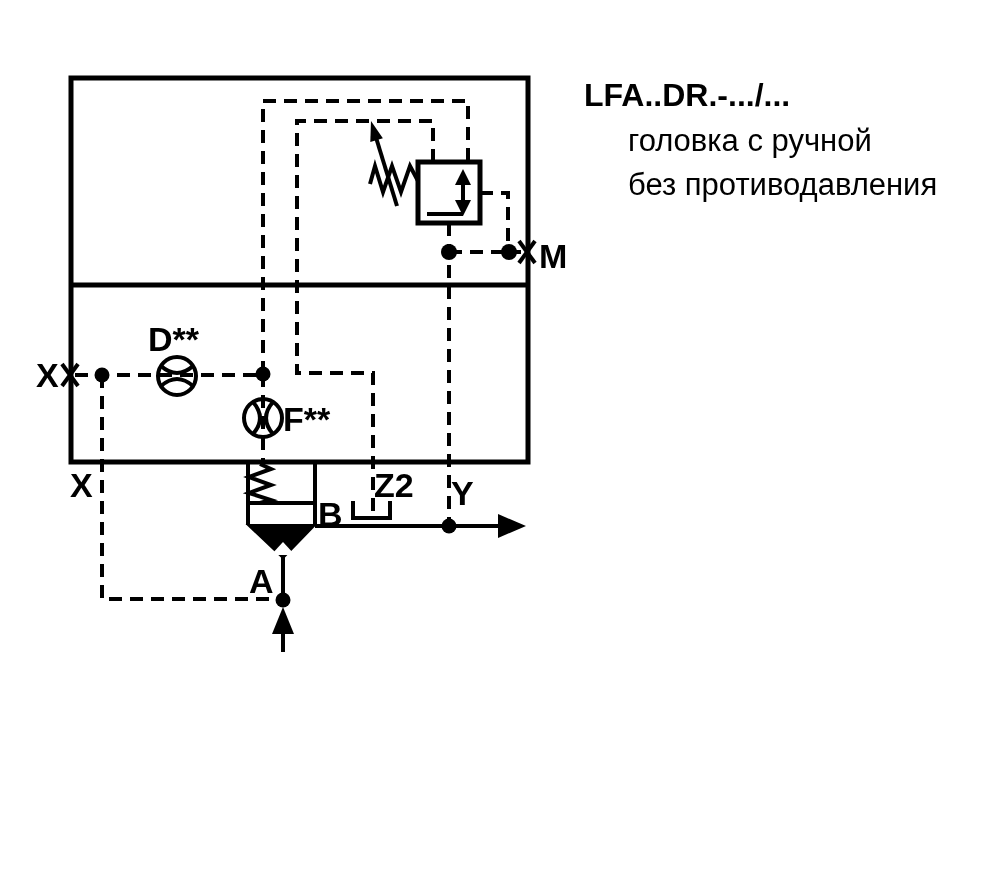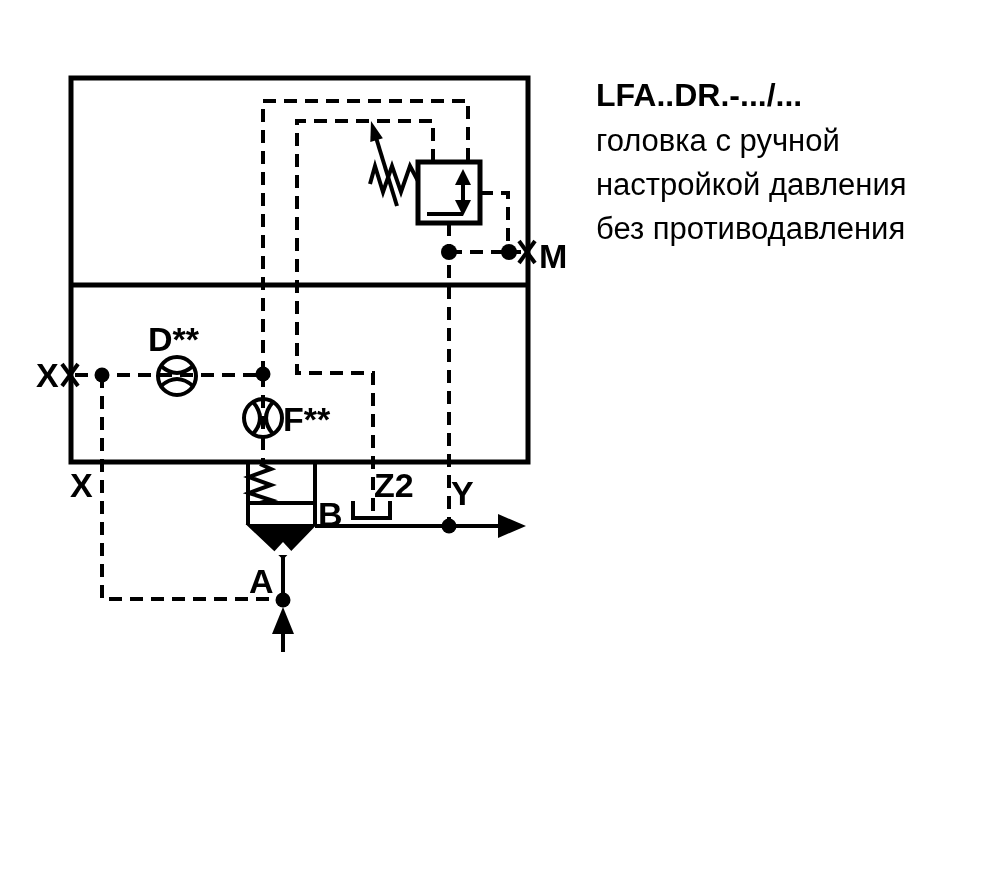--- a/index.html
+++ b/index.html
@@ -16,36 +16,37 @@
     left: 0; top: 0;
   }
   .schematic text {
     font-family: "Liberation Sans", sans-serif;
     font-weight: bold;
     font-size: 34px;
     fill: #000000;
   }
   .panel {
     position: absolute;
-    left: 596px;
+    left: 584px;
     top: 72px;
     width: 400px;
     color: #000000;
   }
   .panel .bold-line {
     font-weight: bold;
     font-size: 32px;
     line-height: 47px;
     white-space: nowrap;
   }
   .panel .reg-line {
     font-weight: normal;
     font-size: 31px;
     line-height: 44px;
     white-space: nowrap;
+    margin-left: 44px;
   }
   .panel .para2 { margin-top: 19px; }
 </style>
 </head>
 <body>
 
 <div class="page">
 
   <svg class="schematic" width="1000" height="869" viewBox="0 0 1000 869" xmlns="http://www.w3.org/2000/svg">
 
@@ -135,17 +136,16 @@
     <text x="318" y="526">B</text>
     <text x="374" y="497">Z2</text>
     <text x="451" y="505">Y</text>
     <text x="249" y="593">A</text>
     <text x="539" y="268">M</text>
   </svg>
 
   <div class="panel">
     <div class="bold-line">LFA..DR.-.../...</div>
     <div class="reg-line">головка с ручной</div>
-    <div class="reg-line">настройкой давления</div>
     <div class="reg-line">без противодавления</div>
   </div>
 
 </div>
 
 </body></html>

